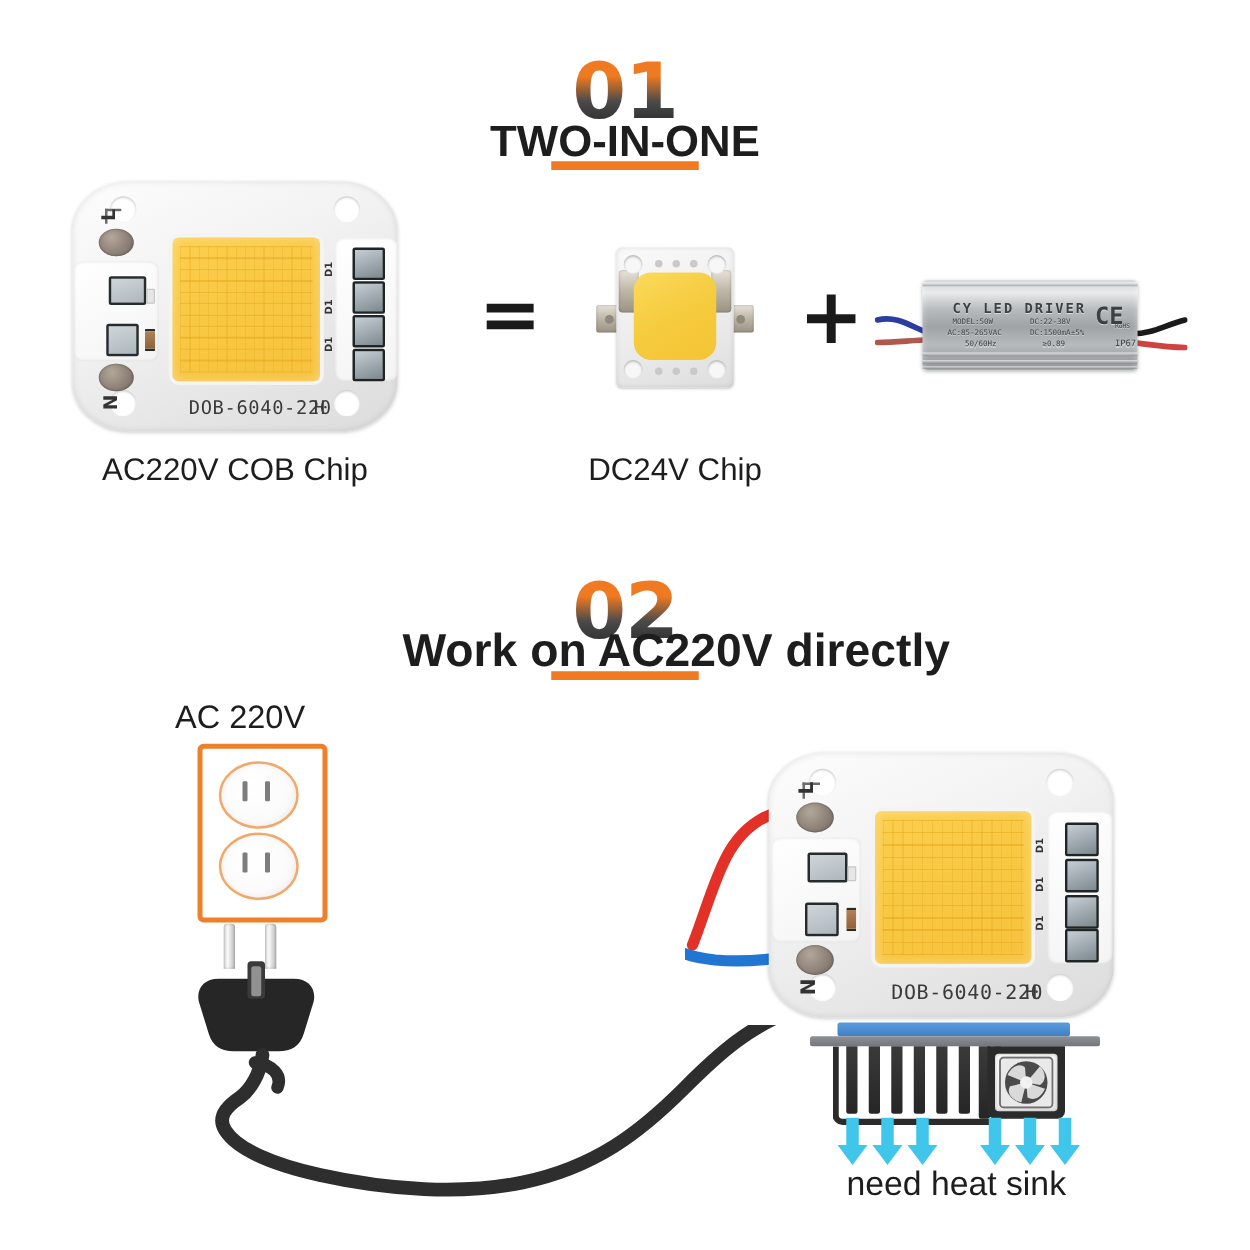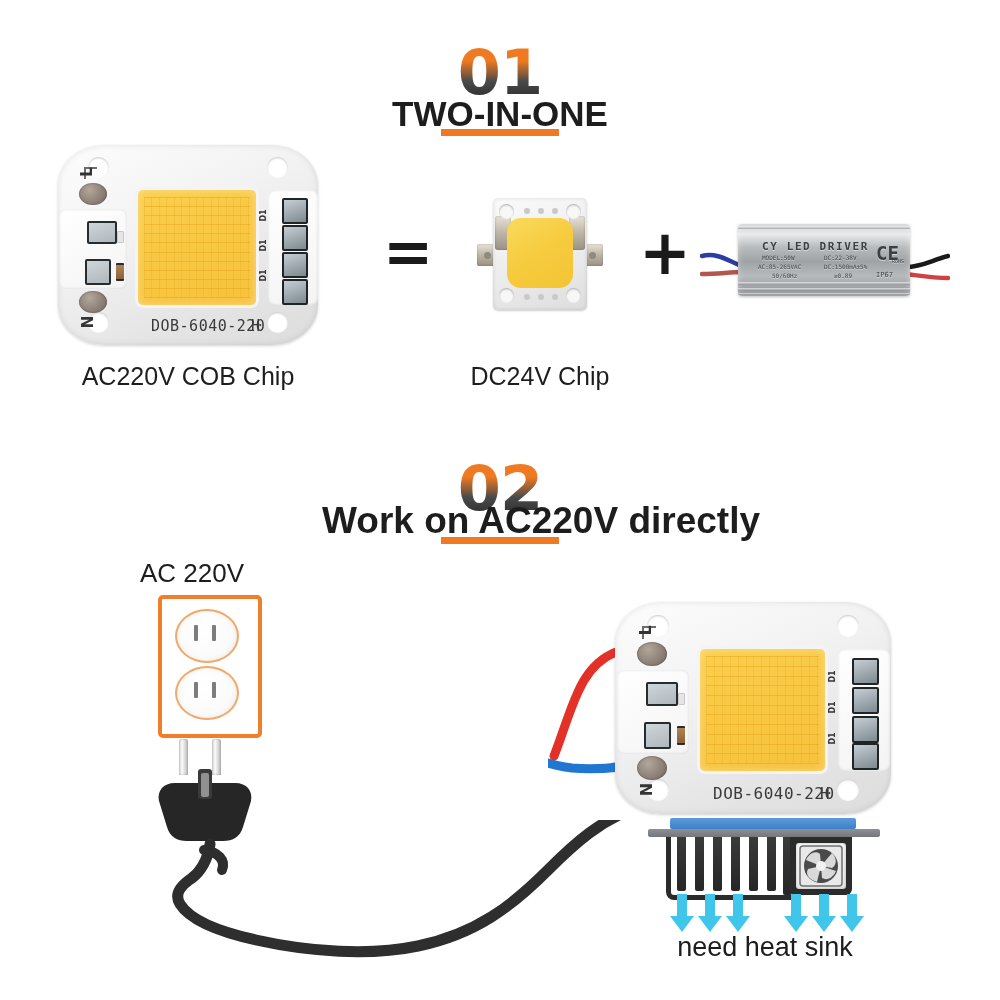--- a/index.html
+++ b/index.html
@@ -336,21 +336,21 @@
     <div class="drv-text" style="left:62px; top:32px; font-size:6px;">MODEL:50W</div>
     <div class="drv-text" style="left:58px; top:41px; font-size:6px;">AC:85-265VAC</div>
     <div class="drv-text" style="left:72px; top:50px; font-size:6px;">50/60Hz</div>
 
     <div class="drv-text" style="left:124px; top:32px; font-size:6px;">DC:22-38V</div>
     <div class="drv-text" style="left:124px; top:41px; font-size:6px;">DC:1500mA±5%</div>
     <div class="drv-text" style="left:134px; top:50px; font-size:6px;">≥0.89</div>
 
     <div class="drv-text" style="left:176px; top:20px; font-size:19px; font-weight:bold;">CE</div>
     <div class="drv-text" style="left:192px; top:36px; font-size:5px;">RoHS</div>
-    <div class="drv-text" style="left:176px; top:49px; font-size:7px;">IP67</div>
+    <div class="drv-text" style="left:192px; top:49px; font-size:7px;">IP67</div>
   </div>
 
 
   <div class="sec-num" style="left:440px; top:452px; width:120px;">02</div>
   <div class="sec-title" style="left:240px; top:500px; width:520px; font-size:37px;text-align:right;">Work on AC220V directly</div>
   <div class="sec-underline" style="left:441px; top:537px; width:118px;"></div>
 
   <div class="caption" style="left:140px; top:558px; width:160px; text-align:left; font-size:26px;">AC 220V</div>
 
   <div class="abs" style="left:158px; top:595px; width:96px; height:135px;">

